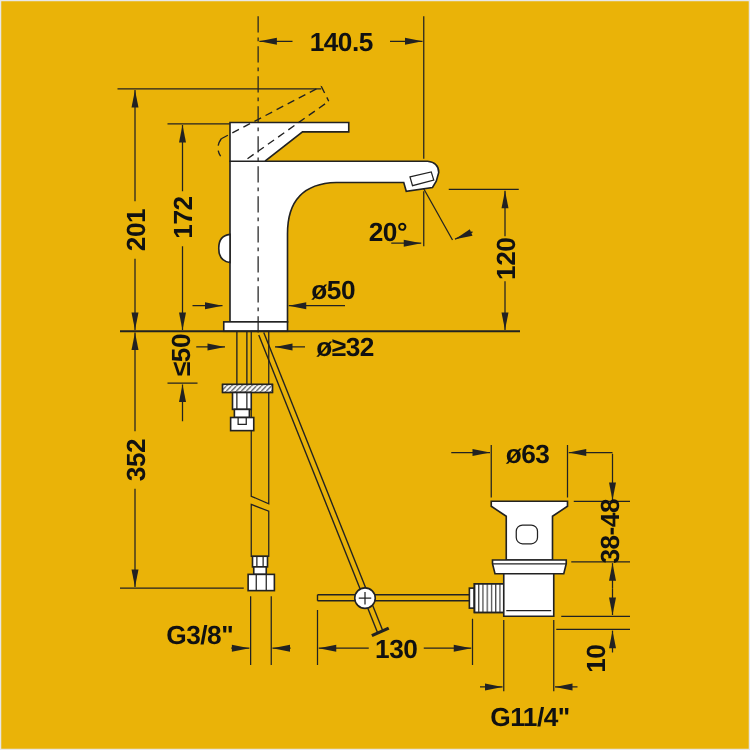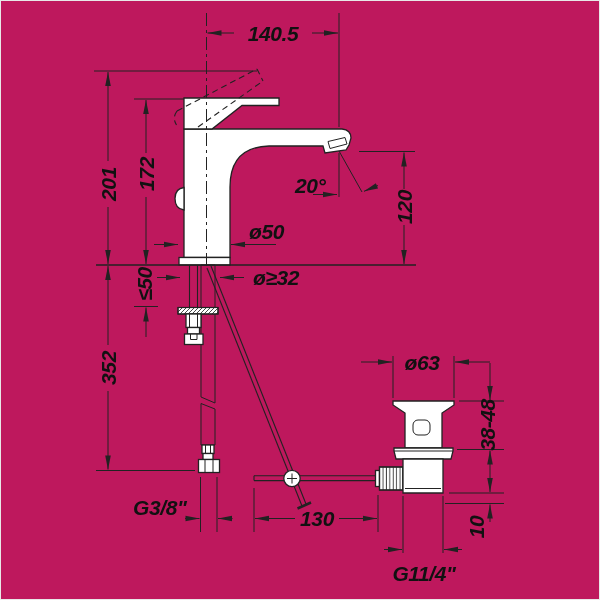--- a/index.html
+++ b/index.html
@@ -1,16 +1,16 @@
 <!DOCTYPE html>
 <html><head>
 <meta charset="utf-8">
 <style>
   html,body{margin:0;padding:0;background:#fff;}
-  .stage{width:600px;height:600px;position:relative;background:#be185d;border:1px solid #e8e8e8;box-sizing:border-box;font-style:italic;}
+  .stage{width:600px;height:600px;position:relative;background:#eab308;border:1px solid #e8e8e8;box-sizing:border-box;}
   svg{display:block;}
   .dim{font-family:"Liberation Sans",sans-serif;font-weight:bold;font-size:21px;fill:#111;letter-spacing:-0.4px;}
   .ln{stroke:#222;stroke-width:1.1;fill:none;}
   .thin{stroke:#222;stroke-width:1;fill:none;}
   .wfill{fill:#fff;stroke:#222;stroke-width:1.3;}
   .dash{stroke:#222;stroke-width:1.1;fill:none;stroke-dasharray:6 4;}
   .cline{stroke:#222;stroke-width:1;fill:none;stroke-dasharray:13 4 3 4;}
 </style>
 </head>
 <body>

